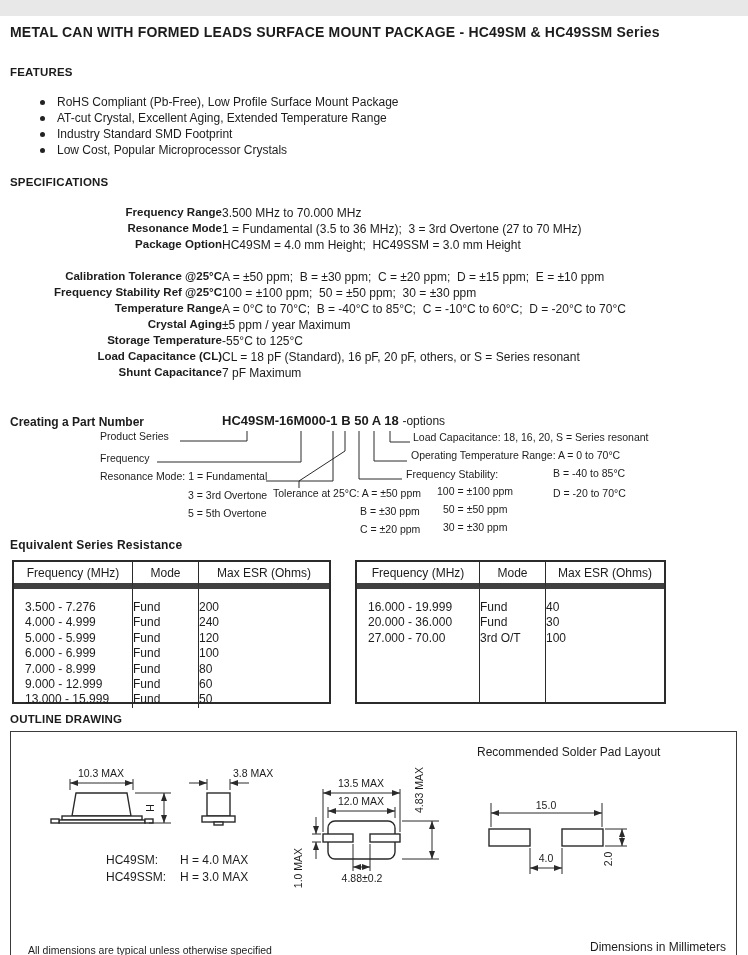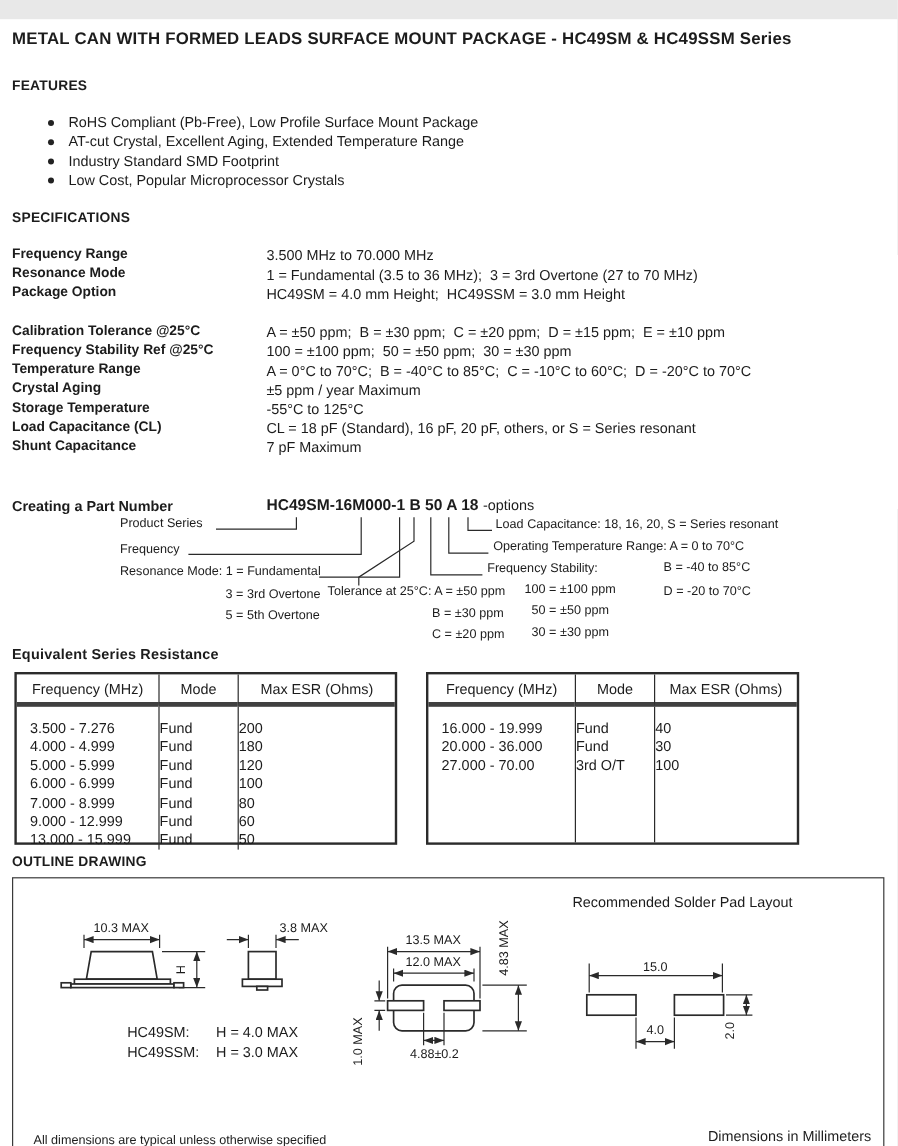--- a/index.html
+++ b/index.html
@@ -8,37 +8,37 @@
     font-family:"Liberation Sans", sans-serif; color:#1c1c1c; overflow:hidden;
     margin:16px auto;
   }
   .abs { position:absolute; }
   .doc-title { left:10px; top:8px; width:730px; font-size:14px; font-weight:bold; letter-spacing:.2px; }
   .section-heading { font-size:11.5px; font-weight:bold; letter-spacing:.2px; }
   .bullets { left:40px; top:79px; }
   .bullet-row { display:flex; align-items:flex-start; height:16px; font-size:12px; }
   .dot { width:5px; height:5px; border-radius:50%; background:#222; margin:5px 12px 0 0; flex:0 0 auto; }
   .spec-rows { left:10px; top:190px; width:730px; }
-  .spec-row { display:flex; height:16px; }
+  .spec-row { display:flex; height:16px;text-align:right; }
   .spec-label { width:212px; font-size:11.5px; font-weight:bold; flex:0 0 auto; }
   .spec-value { font-size:12px; white-space:pre; }
   .spec-gap { height:16px; }
   
   .pn-area { left:0; top:395px; width:748px; height:130px; }
   .pn-area svg { position:absolute; left:0; top:0; }
   .pn-heading { position:absolute; left:10px; top:4px; font-size:12px; font-weight:bold; }
   .pn-number { position:absolute; left:222px; top:2px; font-size:13px; font-weight:bold; white-space:pre; }
   .pn-suffix { font-weight:normal; font-size:12px; }
   .pn-label { position:absolute; font-size:10.5px; white-space:pre; }
   
   .esr-table { position:absolute; top:544px; height:144px; border:2px solid #2b2b2b; background:#fff;
     display:grid; grid-template-rows:27px 1fr; box-sizing:border-box; }
   .esr-left  { left:12px;  width:319px; grid-template-columns:118px 66px 1fr; }
   .esr-right { left:355px; width:311px; grid-template-columns:122px 66px 1fr; }
-  .hcell { border-bottom:4px solid #404040; display:flex; align-items:center; justify-content:center;
+  .hcell { border-bottom:6px solid #404040; display:flex; align-items:center; justify-content:center;
     font-size:12px; box-sizing:border-box; }
   .bcell { padding-top:11px; font-size:12px; line-height:15.4px; box-sizing:border-box; }
   .cdiv { border-left:1.5px solid #2b2b2b; }
   .bcell.c1 { padding-left:11px; }
   .bcell.cc { text-align:left; }
   
   .outline-box { left:10px; top:715px; width:727px; height:233px; border:1.5px solid #3a3a3a; box-sizing:border-box; }
   .solder-title { position:absolute; left:466px; top:13px; font-size:12px; }
   .legend { position:absolute; left:95px; top:120px; display:grid; grid-template-columns:74px auto;
     font-size:12px; line-height:17px; }
@@ -170,21 +170,21 @@
       <div>Fund</div>
       <div>Fund</div>
       <div>Fund</div>
       <div>Fund</div>
       <div>Fund</div>
       <div>Fund</div>
       <div>Fund</div>
     </div>
     <div class="bcell cc cdiv">
       <div>200</div>
-      <div>180</div>
+      <div>240</div>
       <div>120</div>
       <div>100</div>
       <div>80</div>
       <div>60</div>
       <div>50</div>
     </div>
   </div>
 
   <div class="esr-table esr-right">
     <div class="hcell">Frequency (MHz)</div>

